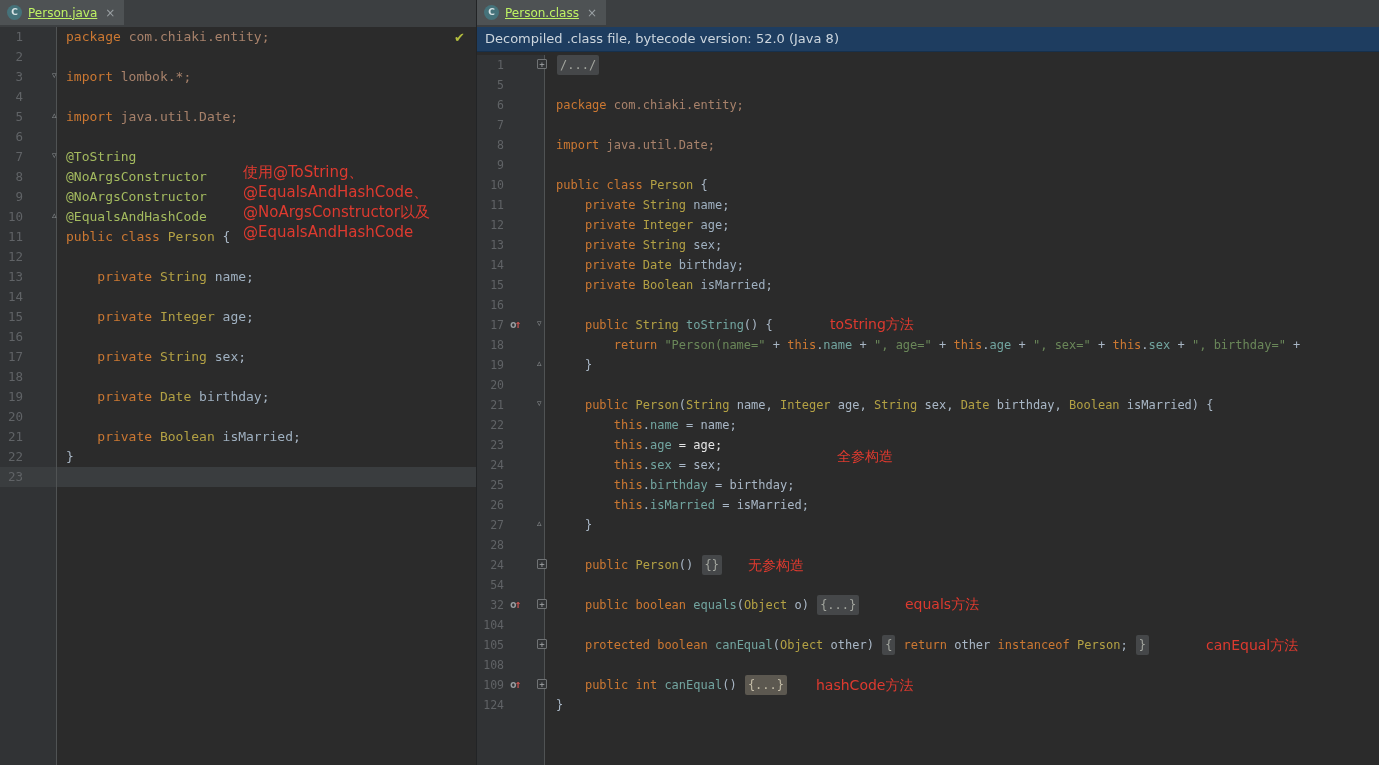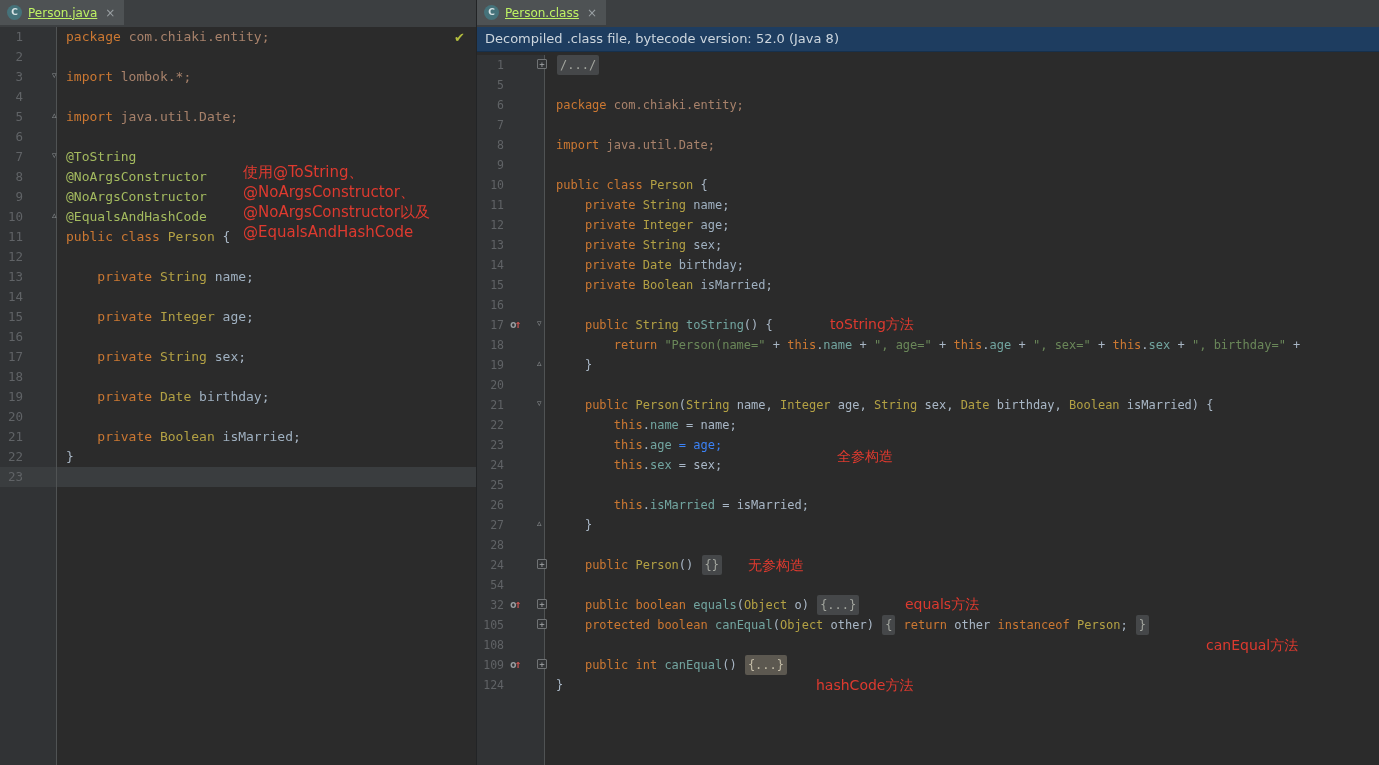--- a/index.html
+++ b/index.html
@@ -248,28 +248,29 @@
         <div class="gut">21</div>
         <div class="code"><span style="color: rgb(169, 183, 198);">    </span><span style="color: rgb(204, 120, 50);">public </span><span style="color: rgb(179, 161, 68);">Person</span><span style="color: rgb(169, 183, 198);">(</span><span style="color: rgb(179, 161, 68);">String </span><span style="color: rgb(169, 183, 198);">name, </span><span style="color: rgb(179, 161, 68);">Integer </span><span style="color: rgb(169, 183, 198);">age, </span><span style="color: rgb(179, 161, 68);">String </span><span style="color: rgb(169, 183, 198);">sex, </span><span style="color: rgb(179, 161, 68);">Date </span><span style="color: rgb(169, 183, 198);">birthday, </span><span style="color: rgb(179, 161, 68);">Boolean </span><span style="color: rgb(169, 183, 198);">isMarried) {</span></div>
         <span class="fico f-start">▿</span>
       </div>
       <div class="row">
         <div class="gut">22</div>
         <div class="code"><span style="color: rgb(169, 183, 198);">        </span><span style="color: rgb(204, 120, 50);">this</span><span style="color: rgb(169, 183, 198);">.</span><span style="color: rgb(114, 165, 160);">name</span><span style="color: rgb(169, 183, 198);"> = name;</span></div>
       </div>
       <div class="row">
         <div class="gut">23</div>
-        <div class="code"><span style="color: rgb(169, 183, 198);">        </span><span style="color: rgb(204, 120, 50);">this</span><span style="color: rgb(169, 183, 198);">.</span><span style="color: rgb(114, 165, 160);">age</span><span style="color: #3b82f6;"> = age;</span></div>
+        <div class="code"><span style="color: rgb(169, 183, 198);">        </span><span style="color: rgb(204, 120, 50);">this</span><span style="color: rgb(169, 183, 198);">.</span><span style="color: rgb(114, 165, 160);">age</span><span style="color: #e5e5e5;"> = age;</span></div>
       </div>
       <div class="row">
         <div class="gut">24</div>
         <div class="code"><span style="color: rgb(169, 183, 198);">        </span><span style="color: rgb(204, 120, 50);">this</span><span style="color: rgb(169, 183, 198);">.</span><span style="color: rgb(114, 165, 160);">sex</span><span style="color: rgb(169, 183, 198);"> = sex;</span></div>
       </div>
       <div class="row">
         <div class="gut">25</div>
+        <div class="code"><span style="color: rgb(169, 183, 198);">        </span><span style="color: rgb(204, 120, 50);">this</span><span style="color: rgb(169, 183, 198);">.</span><span style="color: rgb(114, 165, 160);">birthday</span><span style="color: rgb(169, 183, 198);"> = birthday;</span></div>
       </div>
       <div class="row">
         <div class="gut">26</div>
         <div class="code"><span style="color: rgb(169, 183, 198);">        </span><span style="color: rgb(204, 120, 50);">this</span><span style="color: rgb(169, 183, 198);">.</span><span style="color: rgb(114, 165, 160);">isMarried</span><span style="color: rgb(169, 183, 198);"> = isMarried;</span></div>
       </div>
       <div class="row">
         <div class="gut">27</div>
         <div class="code"><span style="color: rgb(169, 183, 198);">    }</span></div>
         <span class="fico f-end">▵</span>
       </div>
@@ -284,20 +285,24 @@
       </div>
       <div class="row">
         <div class="gut">54</div>
         <div class="code"></div>
       </div>
       <div class="row">
         <div class="gut">32</div>
         <div class="code"><span style="color: rgb(169, 183, 198);">    </span><span style="color: rgb(204, 120, 50);">public boolean </span><span style="color: rgb(114, 165, 160);">equals</span><span style="color: rgb(169, 183, 198);">(</span><span style="color: rgb(179, 161, 68);">Object </span><span style="color: rgb(169, 183, 198);">o) </span><span class="fbox">{...}</span></div>
         <span class="fico f-plus">+</span>
         <span class="oico">o<i>↑</i></span>
+      </div>
+      <div class="row">
+        <div class="gut">104</div>
+        <div class="code"></div>
       </div>
       <div class="row">
         <div class="gut">105</div>
         <div class="code"><span style="color: rgb(169, 183, 198);">    </span><span style="color: rgb(204, 120, 50);">protected boolean </span><span style="color: rgb(114, 165, 160);">canEqual</span><span style="color: rgb(169, 183, 198);">(</span><span style="color: rgb(179, 161, 68);">Object </span><span style="color: rgb(169, 183, 198);">other) </span><span class="fbox">{</span><span style="color: rgb(169, 183, 198);"> </span><span style="color: rgb(204, 120, 50);">return </span><span style="color: rgb(169, 183, 198);">other </span><span style="color: rgb(204, 120, 50);">instanceof </span><span style="color: rgb(179, 161, 68);">Person</span><span style="color: rgb(169, 183, 198);">; </span><span class="fbox">}</span></div>
         <span class="fico f-plus">+</span>
       </div>
       <div class="row">
         <div class="gut">108</div>
         <div class="code"></div>
       </div>
@@ -313,21 +318,21 @@
       </div>
       <div class="filler">
         <div class="gut"></div>
       </div>
     </div>
 </div>
 
 <div id="overlay">
     <div class="red-block" style="left: 243px; top: 141px;">
       <div>使用@ToString、</div>
-      <div>@NoArgsConstructor、</div>
+      <div>@EqualsAndHashCode、</div>
       <div>@NoArgsConstructor以及</div>
       <div>@EqualsAndHashCode</div>
     </div>
     <div class="red-note" style="left: 830px; top: 316px;">toString方法</div>
     <div class="red-note" style="left: 837px; top: 448px;">全参构造</div>
     <div class="red-note" style="left: 748px; top: 557px;">无参构造</div>
     <div class="red-note" style="left: 905px; top: 596px;">equals方法</div>
     <div class="red-note" style="left: 1206px; top: 637px;">canEqual方法</div>
     <div class="red-note" style="left: 816px; top: 677px;">hashCode方法</div>
   </div>

